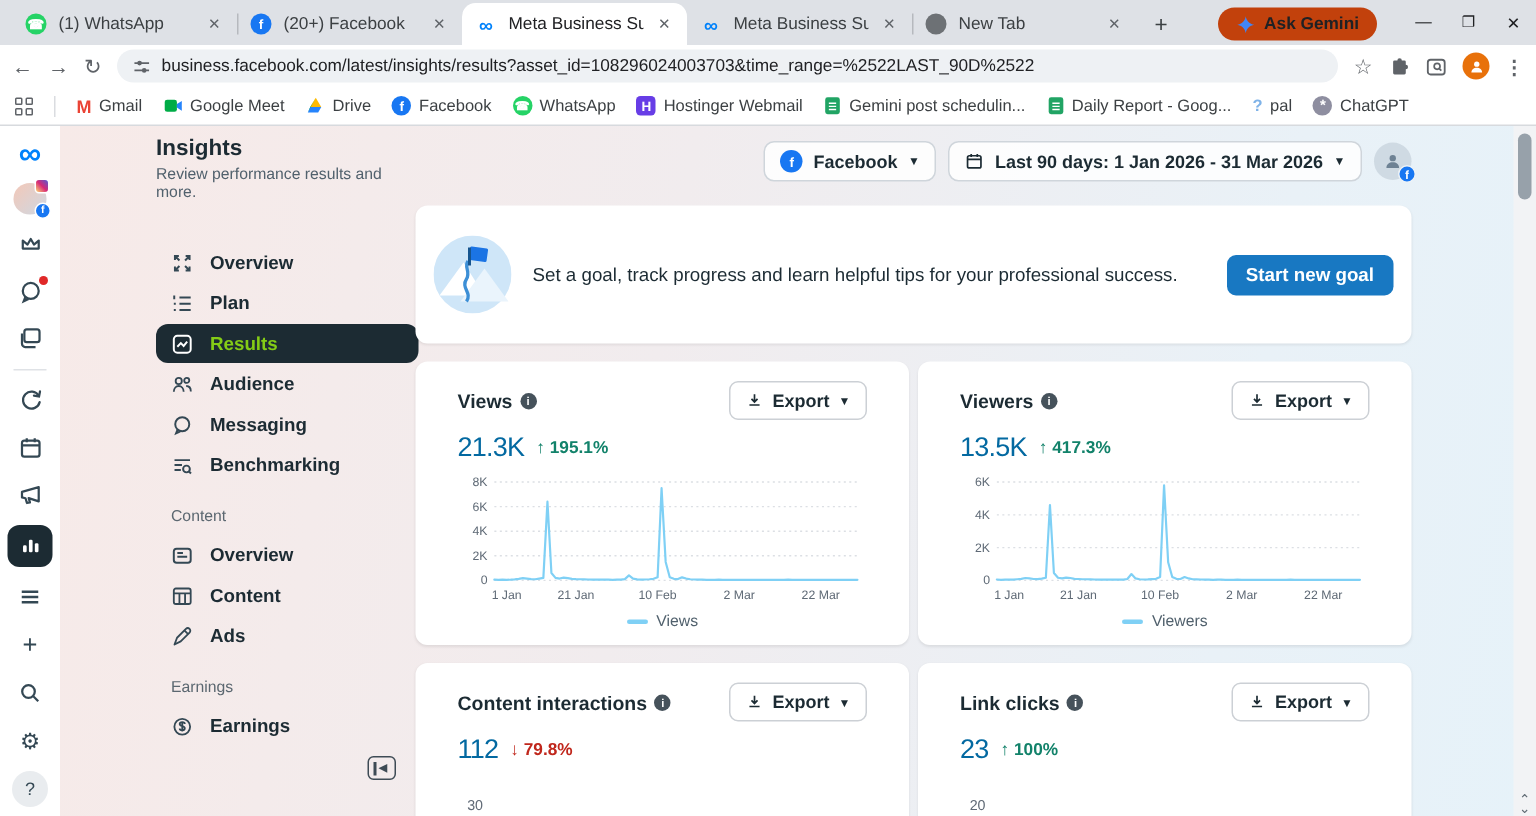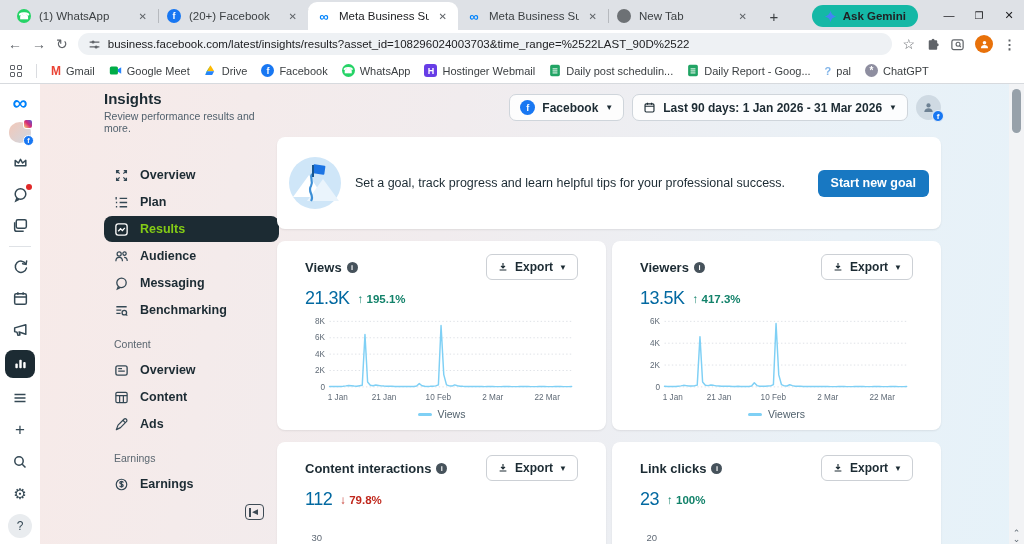--- a/index.html
+++ b/index.html
@@ -10,21 +10,21 @@
   
   .tabstrip { height:30px; display:flex; align-items:flex-end; background:#dee1e6; padding-left:8px; }
   .tab { width:150px; height:28px; display:flex; align-items:center; gap:7px; padding:0 8px; font-size:11.5px; color:#3c4043; border-radius:9px 9px 0 0; position:relative; cursor:default; }
   .tab .sep { position:absolute; right:-1px; top:7px; height:14px; width:1px; background:#b6b9be; }
   .tab.active { background:#ffffff; color:#202124; }
   .tab-label { flex:1; white-space:nowrap; overflow:hidden; }
   .tab-close { font-size:10px; color:#5f6368; padding:1px 3px; border-radius:50%; }
   .fav { width:16px; height:16px; display:flex; align-items:center; justify-content:center; flex:none; }
   .circ { width:14px; height:14px; border-radius:50%; display:flex; align-items:center; justify-content:center; color:#fff; font-size:9px; font-weight:bold; }
   .newtab-btn { width:24px; height:24px; margin:0 4px 2px; display:flex; align-items:center; justify-content:center; font-size:15px; color:#3c4043; }
-  .gemini-pill { margin:0 10px 3px auto; height:22px; background:#14b8a6; border-radius:12px; display:flex; align-items:center; gap:6px; padding:0 12px; font-size:11.5px; color:#202124; font-weight:bold;}
+  .gemini-pill { margin:0 10px 3px auto; height:22px; background:#c2410c; border-radius:12px; display:flex; align-items:center; gap:6px; padding:0 12px; font-size:11.5px; color:#202124; font-weight:bold;}
   .win-controls { display:flex; align-items:center; height:30px; margin-left:6px; }
   .win-controls span { width:30px; text-align:center; font-size:11px; color:#202124; }
 
   .toolbar { height:28px; background:#fff; display:flex; align-items:center; padding:0 8px; gap:10px; }
   .nav-ic { font-size:14px; color:#5f6368; }
   .urlbar { flex:1; height:22px; background:#eef1f4; border-radius:12px; display:flex; align-items:center; gap:7px; padding:0 10px; }
   .url-text { font-size:11.5px; color:#202124; white-space:nowrap; overflow:hidden; }
   .tb-right { display:flex; align-items:center; gap:10px; }
   .avatar-orange { width:18px; height:18px; border-radius:50%; background:#e8710a; display:flex; align-items:center; justify-content:center; }
 
@@ -218,21 +218,21 @@
       </span>
     <span class="bm">
         <span class="circ" style="background:#673de6;width:13px;height:13px;border-radius:3px;">H</span>
         <span>Hostinger Webmail</span>
       </span>
     <span class="bm">
         <svg width="12" height="13" viewBox="0 0 14 16">
           <rect x="1" y="1" width="12" height="14" rx="2" fill="#21a464"></rect>
           <path d="M4 6 H10 M4 8.5 H10 M4 11 H10" stroke="#fff" stroke-width="1.2"></path>
         </svg>
-        <span>Daily post schedulin...</span>
+        <span>Gemini post schedulin...</span>
       </span>
     <span class="bm">
         <svg width="12" height="13" viewBox="0 0 14 16">
           <rect x="1" y="1" width="12" height="14" rx="2" fill="#21a464"></rect>
           <path d="M4 6 H10 M4 8.5 H10 M4 11 H10" stroke="#fff" stroke-width="1.2"></path>
         </svg>
         <span>Daily Report - Goog...</span>
       </span>
     <span class="bm">
         <b style="color:#7fb3e8;font-size:11px;">?</b>

